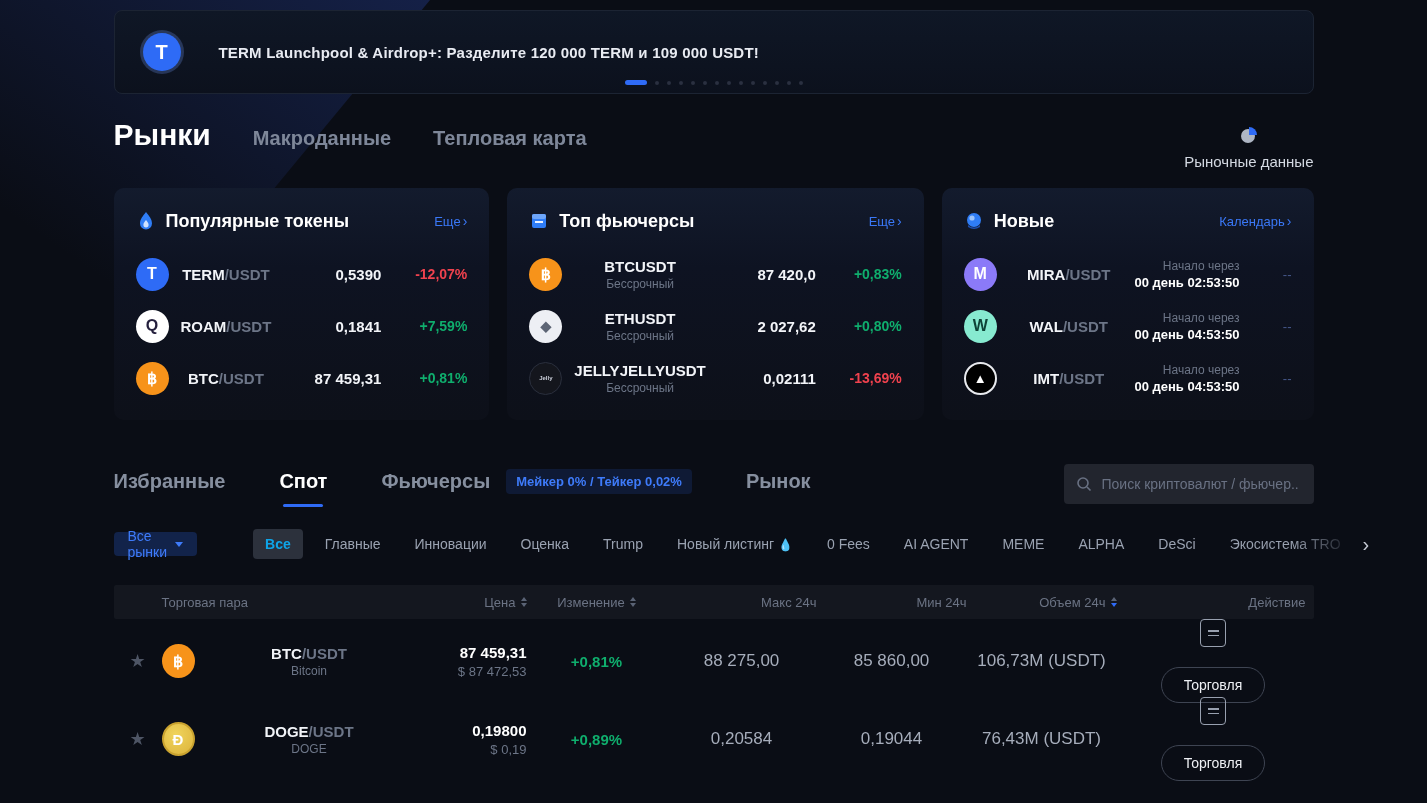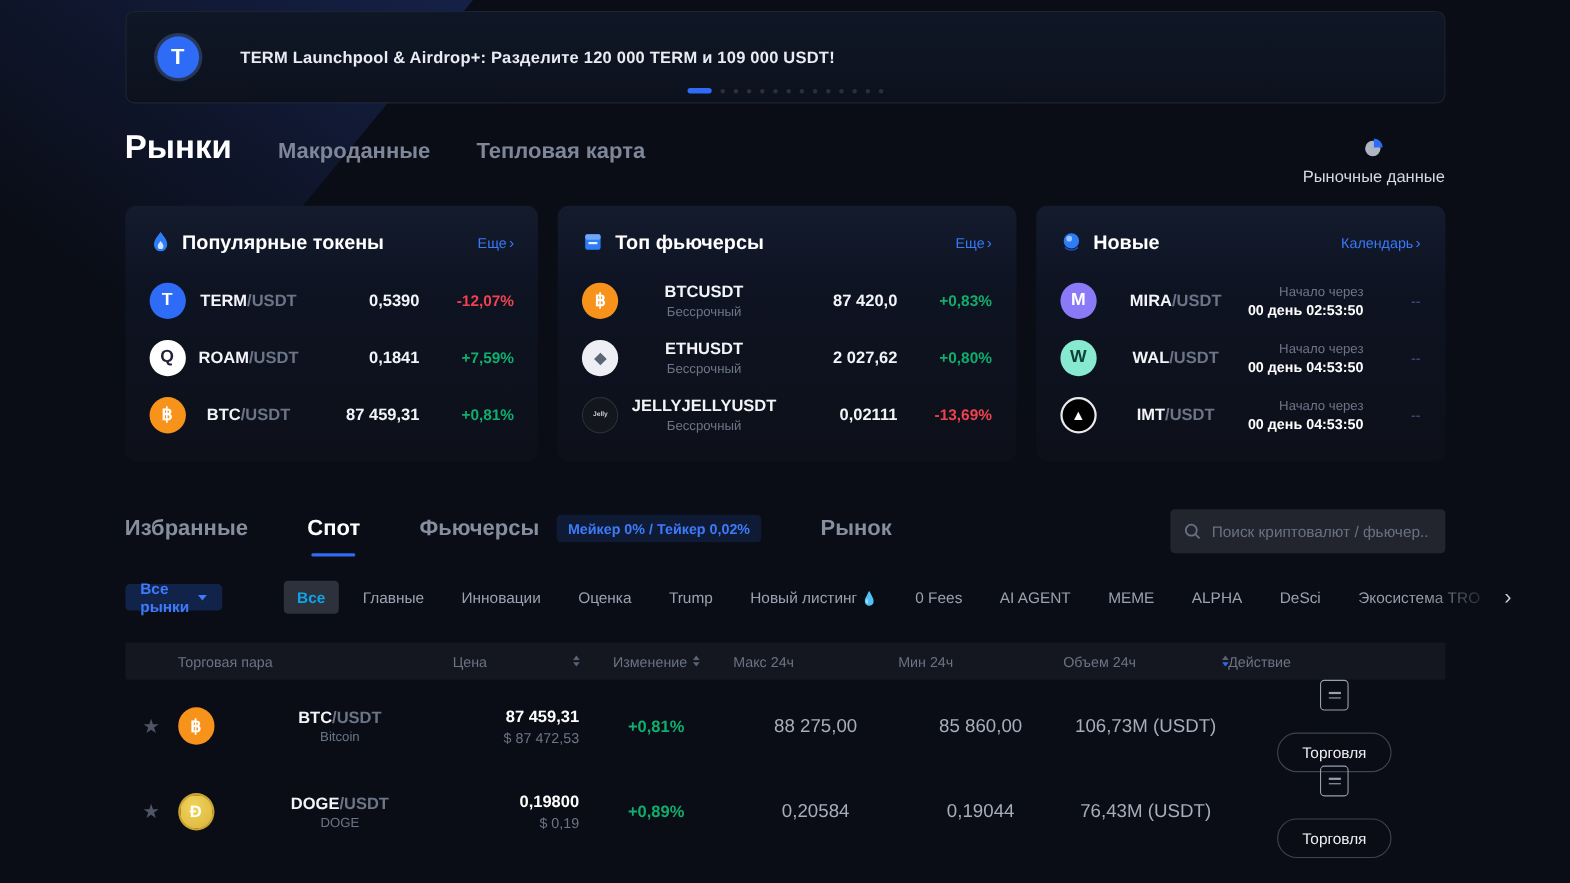--- a/index.html
+++ b/index.html
@@ -71,36 +71,36 @@
   .mtab.active::after{content:"";position:absolute;left:4px;right:4px;bottom:0;height:3px;border-radius:2px;background:#2f6bf6;}
   .fee-badge{background:rgba(47,107,246,.14);color:#3e7bfa;font-size:13px;font-weight:bold;
     padding:5px 10px;border-radius:4px;margin:-14px 54px 0 -38px;cursor:pointer;}
   .search{margin-left:auto;margin-top:-10px;width:250px;height:40px;background:#22252e;border-radius:4px;
     display:flex;align-items:center;padding:0 12px;box-sizing:border-box;gap:8px;}
   .search input{flex:1;background:transparent;border:0;outline:0;color:#c9ced9;font-size:14px;font-family:inherit;}
   .search input::placeholder{color:#697183;}
 
   
   .filters{margin-top:22px;display:flex;align-items:center;}
-  .all-markets{background:#12234a;color:#3e7bfa;font-size:14px;font-weight:bold;border-radius:4px;
+  .all-markets{background:#12234a;color:#3e7bfa;font-size:14px;font-weight:normal;border-radius:4px;
     height:24px;display:flex;align-items:center;padding:0 14px;gap:8px;cursor:pointer;}
   .caret-down{width:0;height:0;border-left:4px solid transparent;border-right:4px solid transparent;border-top:5px solid #3e7bfa;}
   .vdiv{width:1px;height:22px;background:#272c38;margin:0 20px;}
   .chip{font-size:14px;color:#9aa2b1;padding:7px 12px;border-radius:4px;margin-right:10px;cursor:pointer;white-space:nowrap;}
   .chip.active{background:#2c313c;color:#0ea5e9;font-weight:bold;margin-left:16px;}
   .chip.fade{background:linear-gradient(90deg,#9aa2b1 55%,rgba(154,162,177,0));
     -webkit-background-clip:text;background-clip:text;color:transparent;}
   .flame{color:#2f8df6;font-size:13px;}
   .chips-chev{margin-left:auto;color:#c7ccd6;font-size:20px;cursor:pointer;}
 
   
   .thead,.trow{display:grid;grid-template-columns:48px 250px 115px 140px 150px 150px 150px 1fr;align-items:center;}
   .thead{margin-top:26px;height:34px;background:#14171f;border-radius:2px;color:#6b7384;font-size:13px;}
   .thead>div{display:flex;align-items:center;}
-  .h-right{justify-content:space-between;}
+  .h-right{justify-content:flex-end;}
   .h-center{justify-content:center;}
   .sort{display:inline-flex;flex-direction:column;gap:2px;margin-left:5px;}
   .sort i{width:0;height:0;border-left:3.5px solid transparent;border-right:3.5px solid transparent;display:block;}
   .sort .u{border-bottom:4px solid #5a6375;}
   .sort .d{border-top:4px solid #5a6375;}
   .sort .d.on{border-top-color:#2f6bf6;}
   .trow{height:78px;cursor:pointer;}
   .star{color:#4e5565;font-size:18px;text-align:center;cursor:pointer;}
   .trow .coin{width:34px;height:34px;}
   .t-pairwrap{display:flex;align-items:center;}

